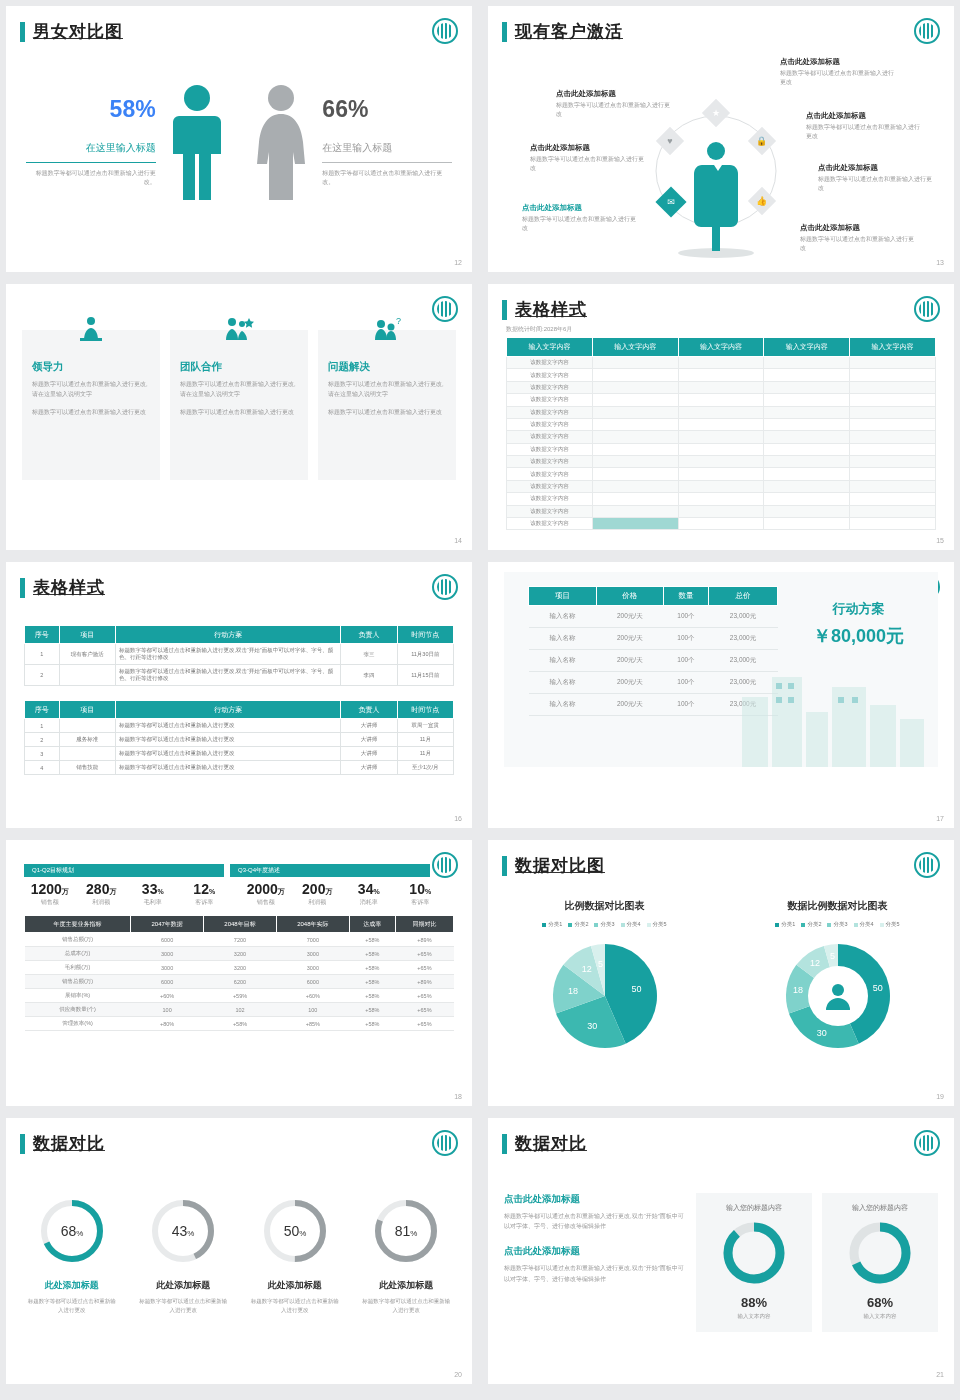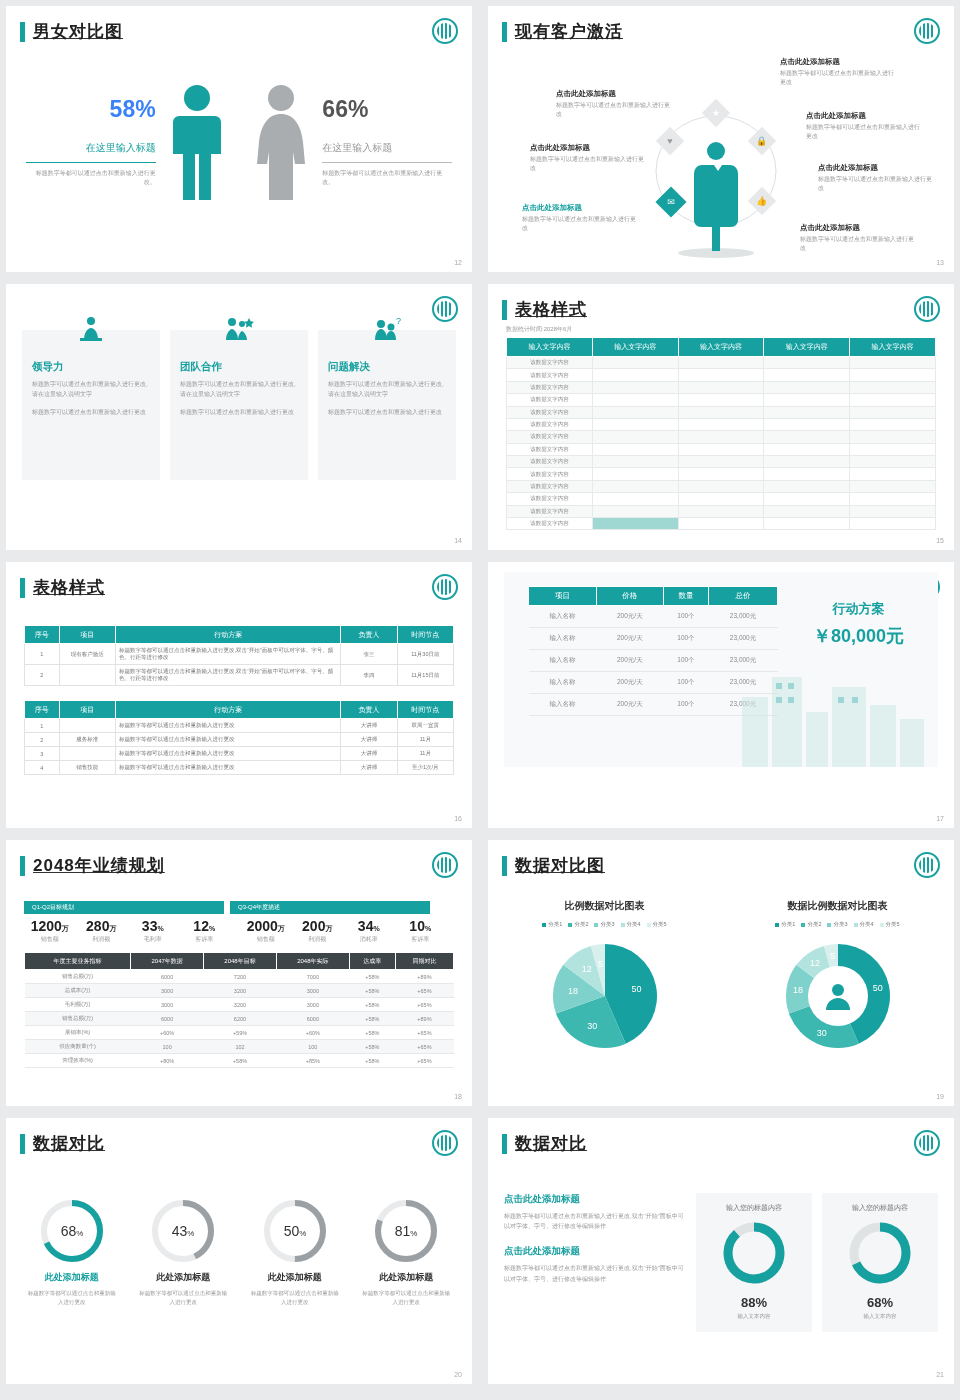--- a/index.html
+++ b/index.html
@@ -119,21 +119,21 @@
   
   .chart-col { width:50%; text-align:center; padding-top:8px; }
   .chart-title { font-size:10px; font-weight:bold; color:#333; }
   .legend { display:flex; justify-content:center; gap:6px; margin:8px 0 4px; flex-wrap:wrap; }
   .legend span { font-size:5.5px; color:#777; display:flex; align-items:center; gap:2px; }
   .legend i { width:4px; height:4px; display:inline-block; }
 
   
   .ring-row { display:flex; justify-content:space-around; padding:16px 10px 0; }
   .ring-item { width:100px; text-align:center; }
-  .ring-item .cap { font-size:9px; font-weight:bold; }
+  .ring-item .cap { font-size:9px; font-weight:bold; margin-top:8px; }
   .ring-item .cap.t { color:#17a0a0; }
   .ring-item .des { font-size:5.5px; color:#9a9a9a; line-height:1.6; margin-top:5px; padding:0 6px; }
 
   
   .s21-wrap { display:flex; padding:14px 16px 0; gap:12px; }
   .s21-left { width:180px; }
   .s21-left h4 { margin:0 0 5px; font-size:9.5px; color:#17a0a0; }
   .s21-left p { margin:0 0 14px; font-size:6px; color:#9a9a9a; line-height:1.7; }
   .s21-right { flex:1; display:flex; gap:10px;align-items:center; }
   .s21-card { flex:1; background:#f4f6f7; text-align:center; padding:10px 6px 12px; }
@@ -568,24 +568,20 @@
       </table>
       <div class="s17-total">
         <div class="h">行动方案</div>
         <div class="v">￥80,000元</div>
       </div>
     </div>
     <div class="pagenum">17</div>
   </div>
 
   <div class="slide">
-    <div class="title-row">
-      <div class="title-bar"></div>
-      <div class="title-txt">2048年业绩规划</div>
-    </div>
     <div class="badge">
         <div class="inner"></div>
       </div>
     <div class="tagbar" style="margin-top:14px">
       <div class="tag" style="width:200px">Q1-Q2目标规划</div>
       <div class="tag" style="width:200px">Q3-Q4年度描述</div>
     </div>
     <div class="kpi-row">
       <div style="display:flex;width:206px" id="kpiL">
           <div class="kpi">

